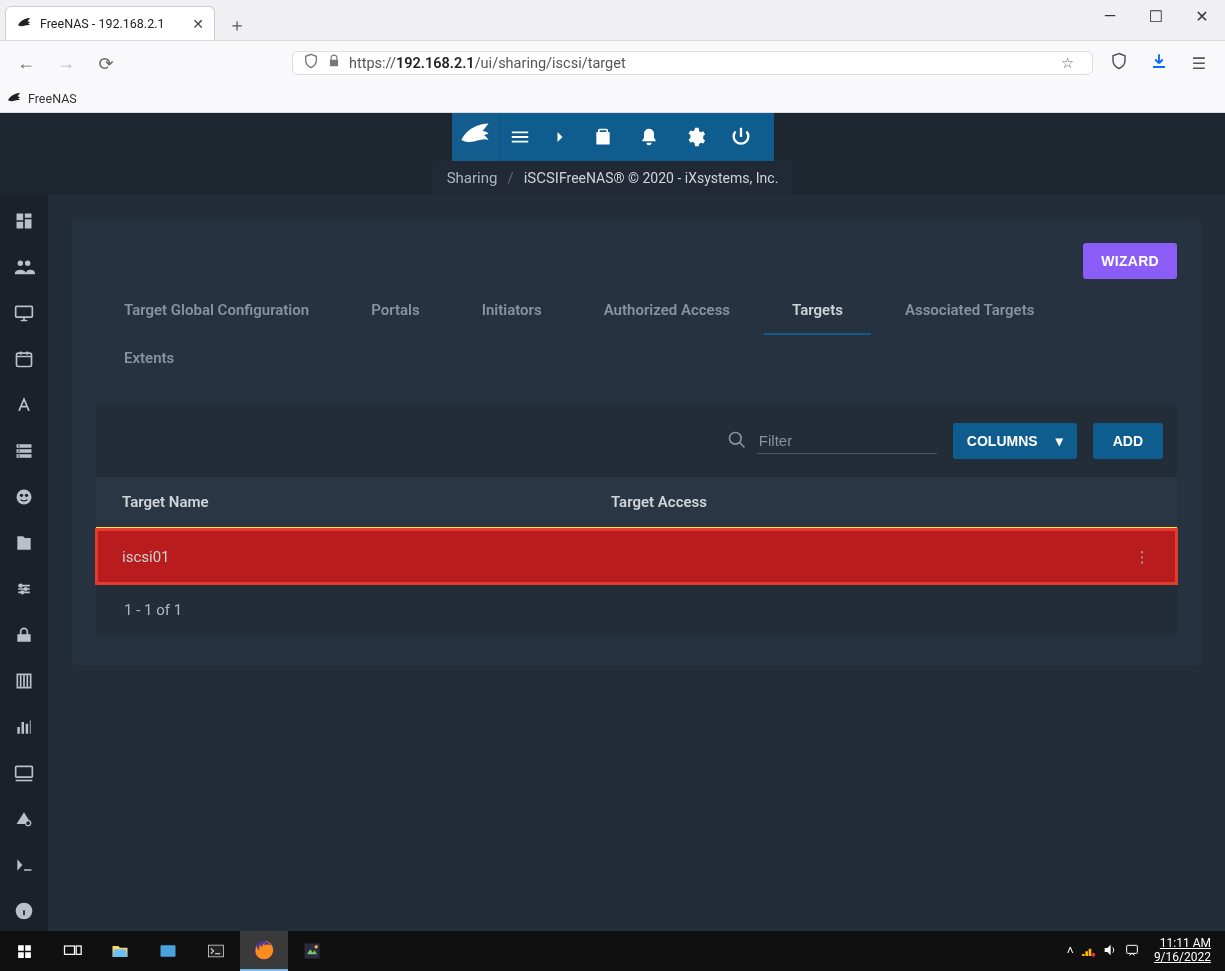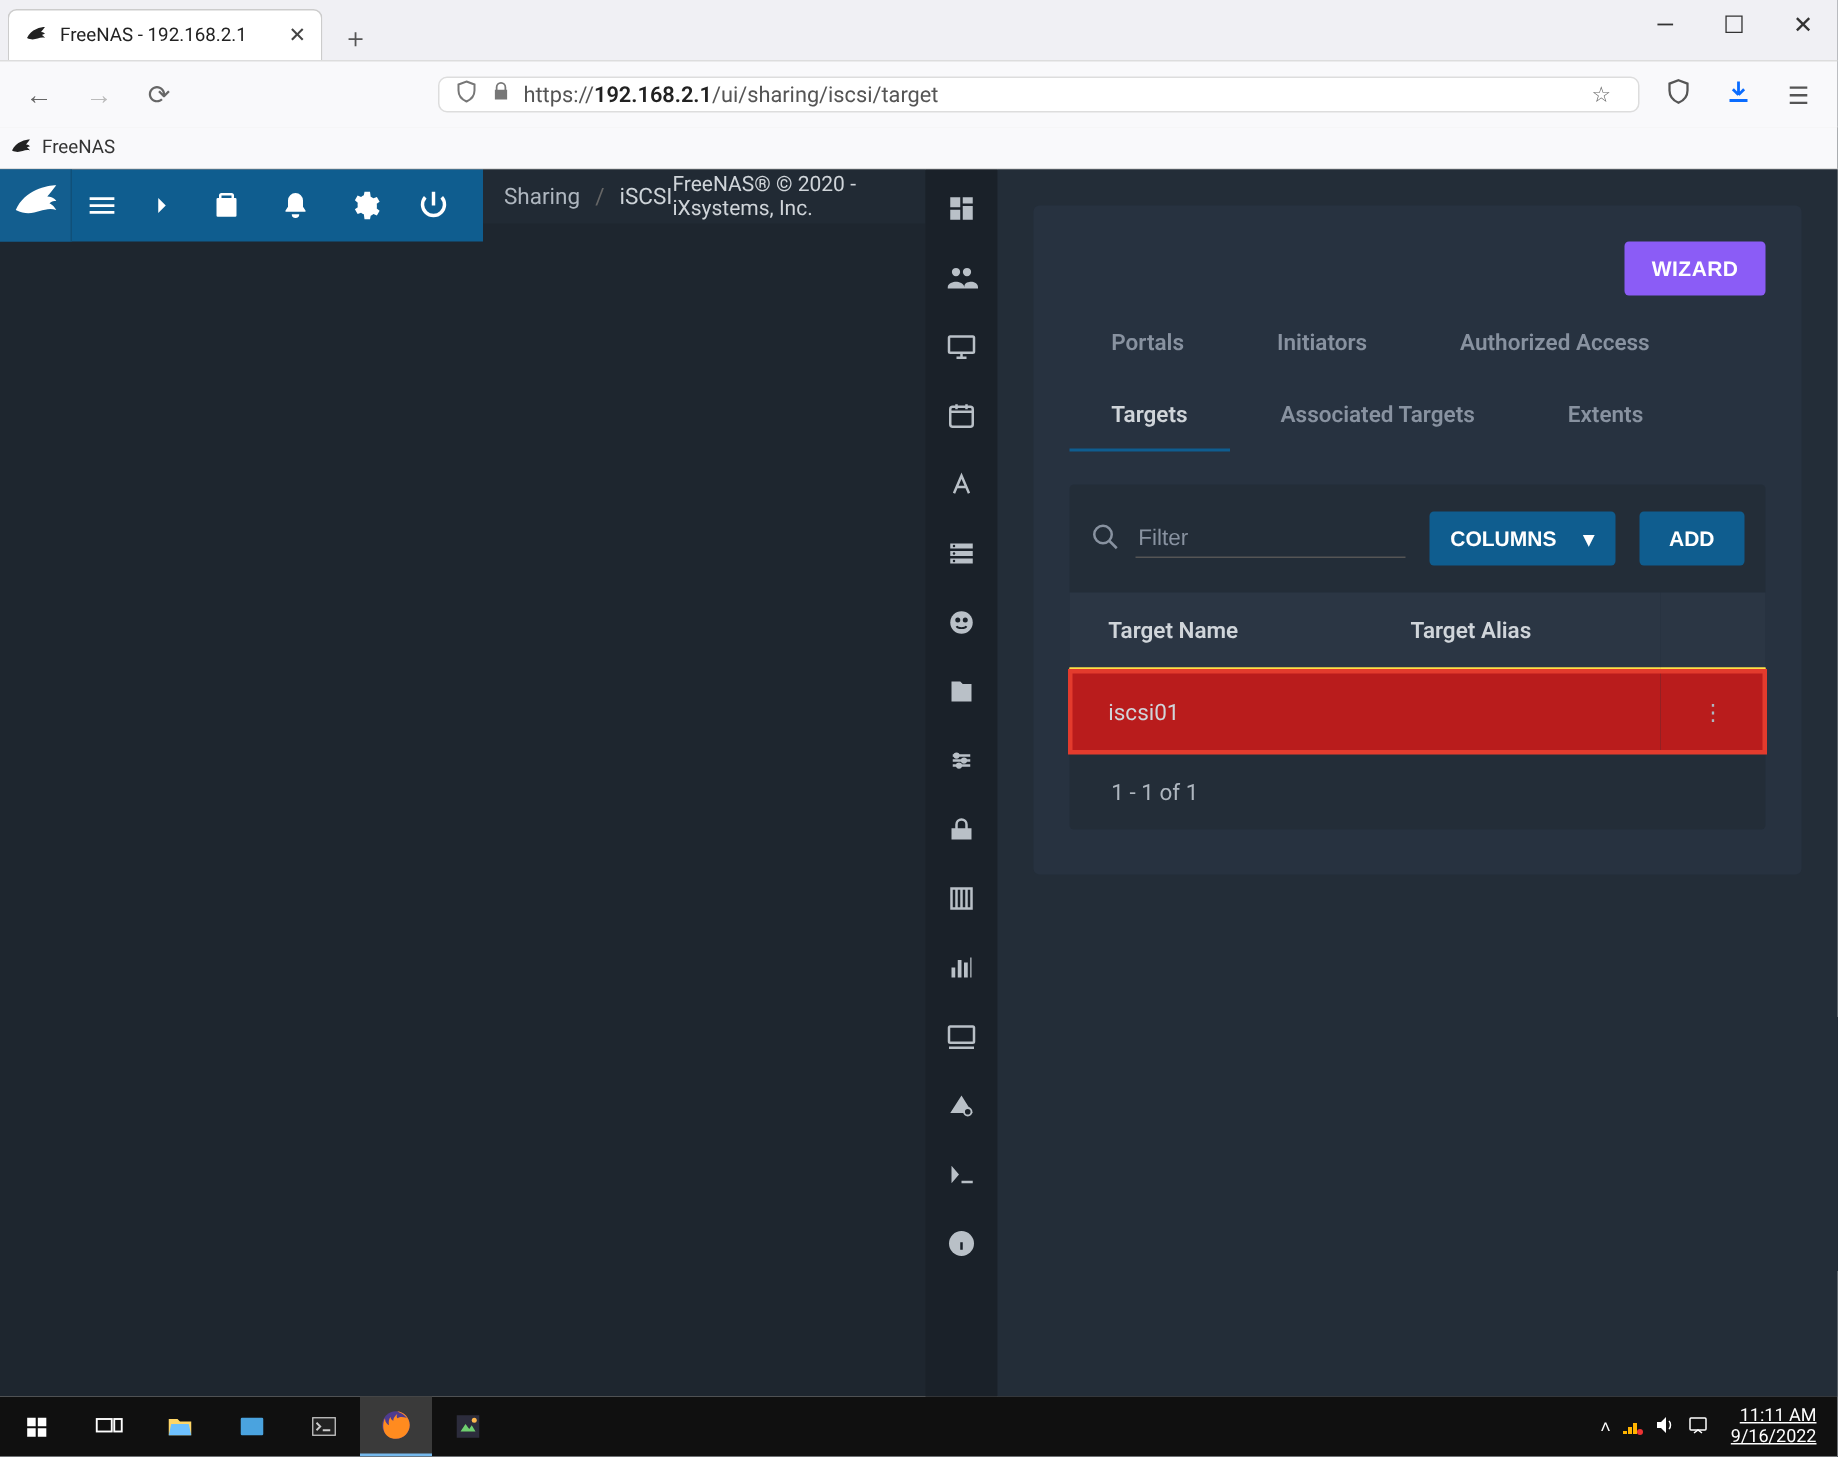--- a/index.html
+++ b/index.html
@@ -20,21 +20,21 @@
   .url-box { margin-left: 160px; display:flex; align-items:center; flex:1; height:24px; border:1px solid #ddd; border-radius:6px; background:#fff; padding:0 10px; font-size:14.5px; color:#555; gap:8px; }
   .url-text b { color:#222; font-weight:600; }
   .url-right-icons { margin-left:auto; display:flex; gap:18px; color:#666; padding:0 8px; }
   .toolbar-icn { width:28px; text-align:center; color:#555; }
   .download-icn { color:#0a6cff; }
 
   
   .bookmarks { height: 28px; background:#f9f9fb; border-bottom:1px solid #ddd; display:flex; align-items:center; padding:0 6px; font-size:12.5px; color:#333; gap:6px; }
 
   
-  .app { position:absolute; top:113px; left:0; right:0; bottom:40px; display:flex; background:#1e262f; }
+  .app { position:absolute; top:113px; left:0; right:0; bottom:40px; display:flex; flex-direction:column; background:#1e262f;align-items:center; }
   .app-topbar { height:48px; background:#0f5d8f; display:flex; align-items:center; color:#fff; }
   .logo-box { width:48px; height:48px; background:#135e8f; display:flex; align-items:center; justify-content:center; border-right:1px solid rgba(0,0,0,.15);}
   .logo-svg { width:36px; height:36px; }
   .top-icn { width:40px; height:48px; display:flex; align-items:center; justify-content:center; color:#fff; font-size:20px; }
   .top-right { margin-left:auto; display:flex; padding-right:10px; }
   .top-right .top-icn { width:46px; }
 
   .crumb-bar { height:36px; background:#212a34; display:flex; align-items:center; color:#aeb6bf; font-size:15px; padding:0 14px; }
   .crumb-bar .sep { margin:0 10px; color:#666; }
   .crumb-bar .active { color:#cdd3d8; }
@@ -281,20 +281,21 @@
           </svg>
         </div>
     </div>
 
     <div class="content">
       <div class="card">
         <div class="card-top">
           <button class="btn">WIZARD</button>
         </div>
         <div class="tabs">
+          <div class="tab-item">Target Global Configuration</div>
           <div class="tab-item">Portals</div>
           <div class="tab-item">Initiators</div>
           <div class="tab-item">Authorized Access</div>
           <div class="tab-item active">Targets</div>
           <div class="tab-item">Associated Targets</div>
           <div class="tab-item">Extents</div>
         </div>
 
         <div class="table-wrap">
           <div class="toolbar-row">
@@ -309,21 +310,21 @@
               <span>COLUMNS</span>
               <span>▾</span>
             </button>
             <button class="add-btn">ADD</button>
           </div>
 
           <table class="data-table">
             <thead>
               <tr>
                 <th>Target Name</th>
-                <th>Target Alias</th>
+                <th>Target Access</th>
                 <th style="width:70px;"></th>
               </tr>
             </thead>
             <tbody>
               <tr class="row-highlight">
                 <td>iscsi01</td>
                 <td></td>
                 <td class="actions-cell"><span>⋮</span></td>
               </tr>
             </tbody>

